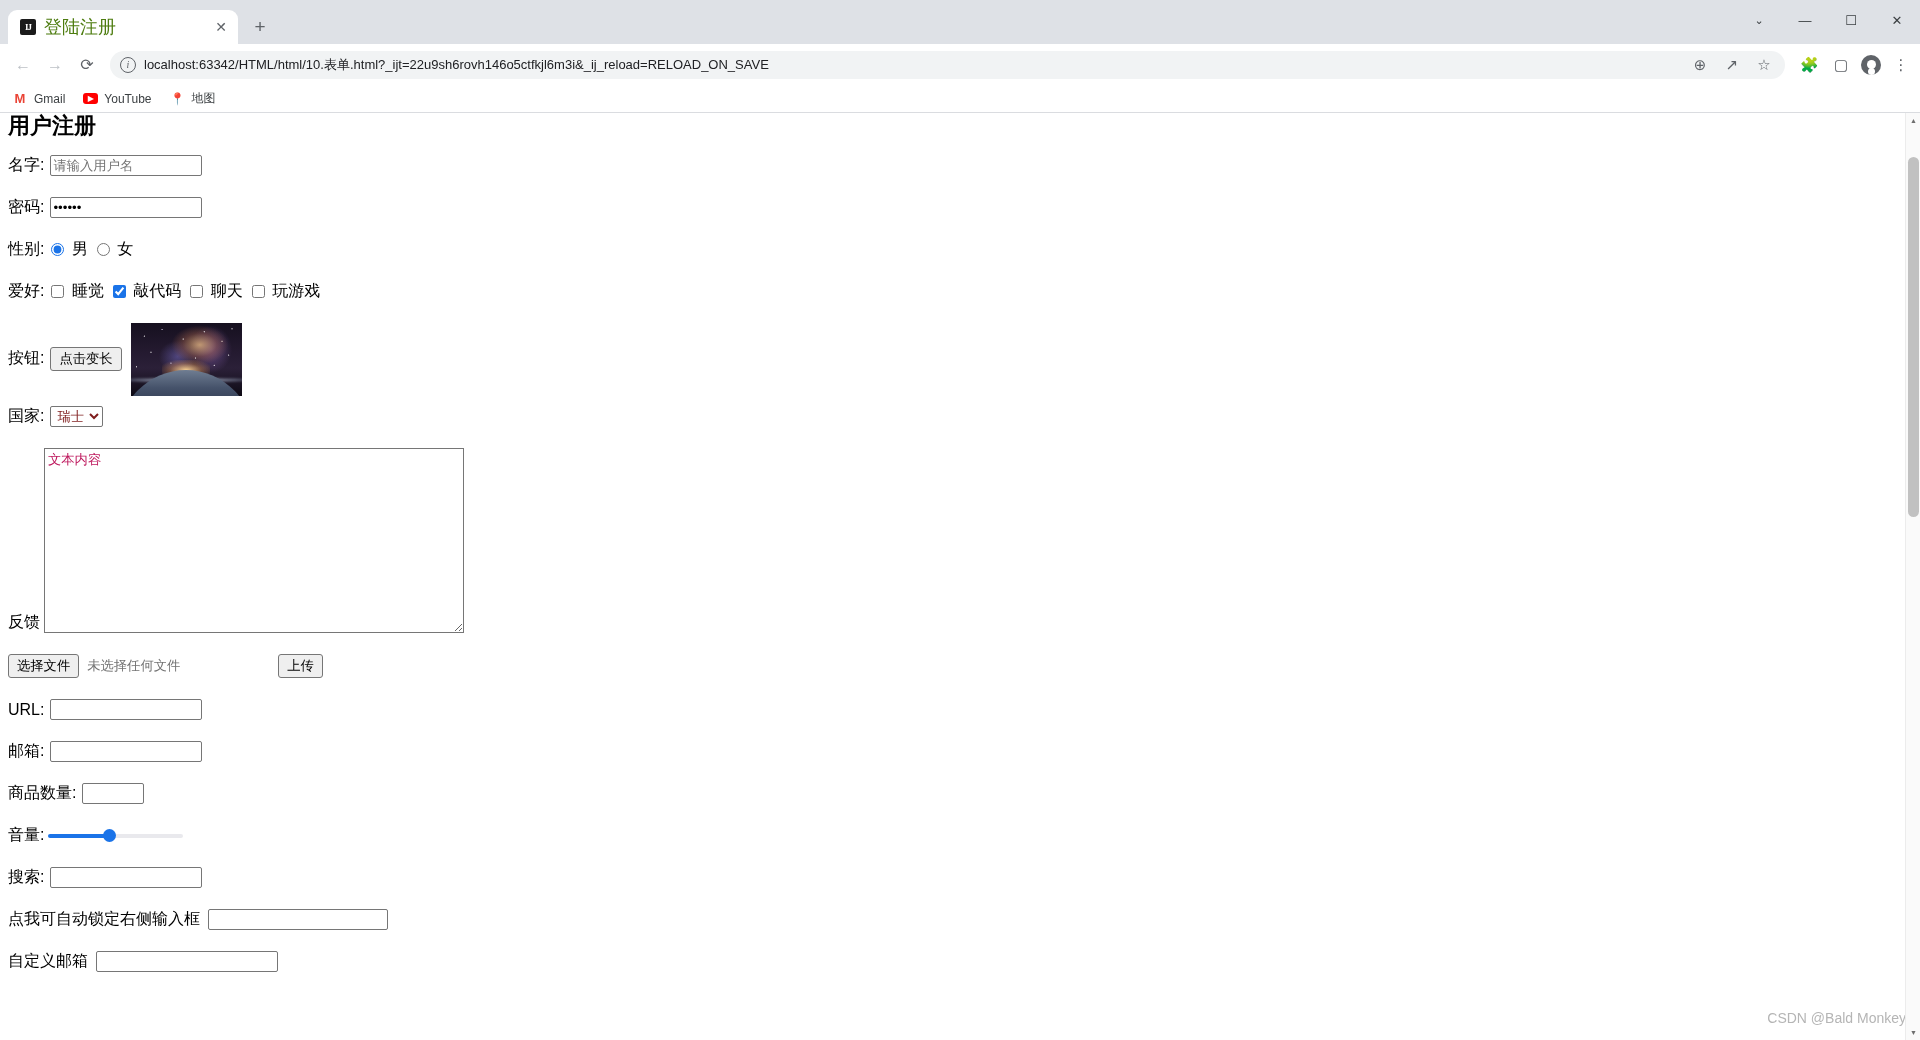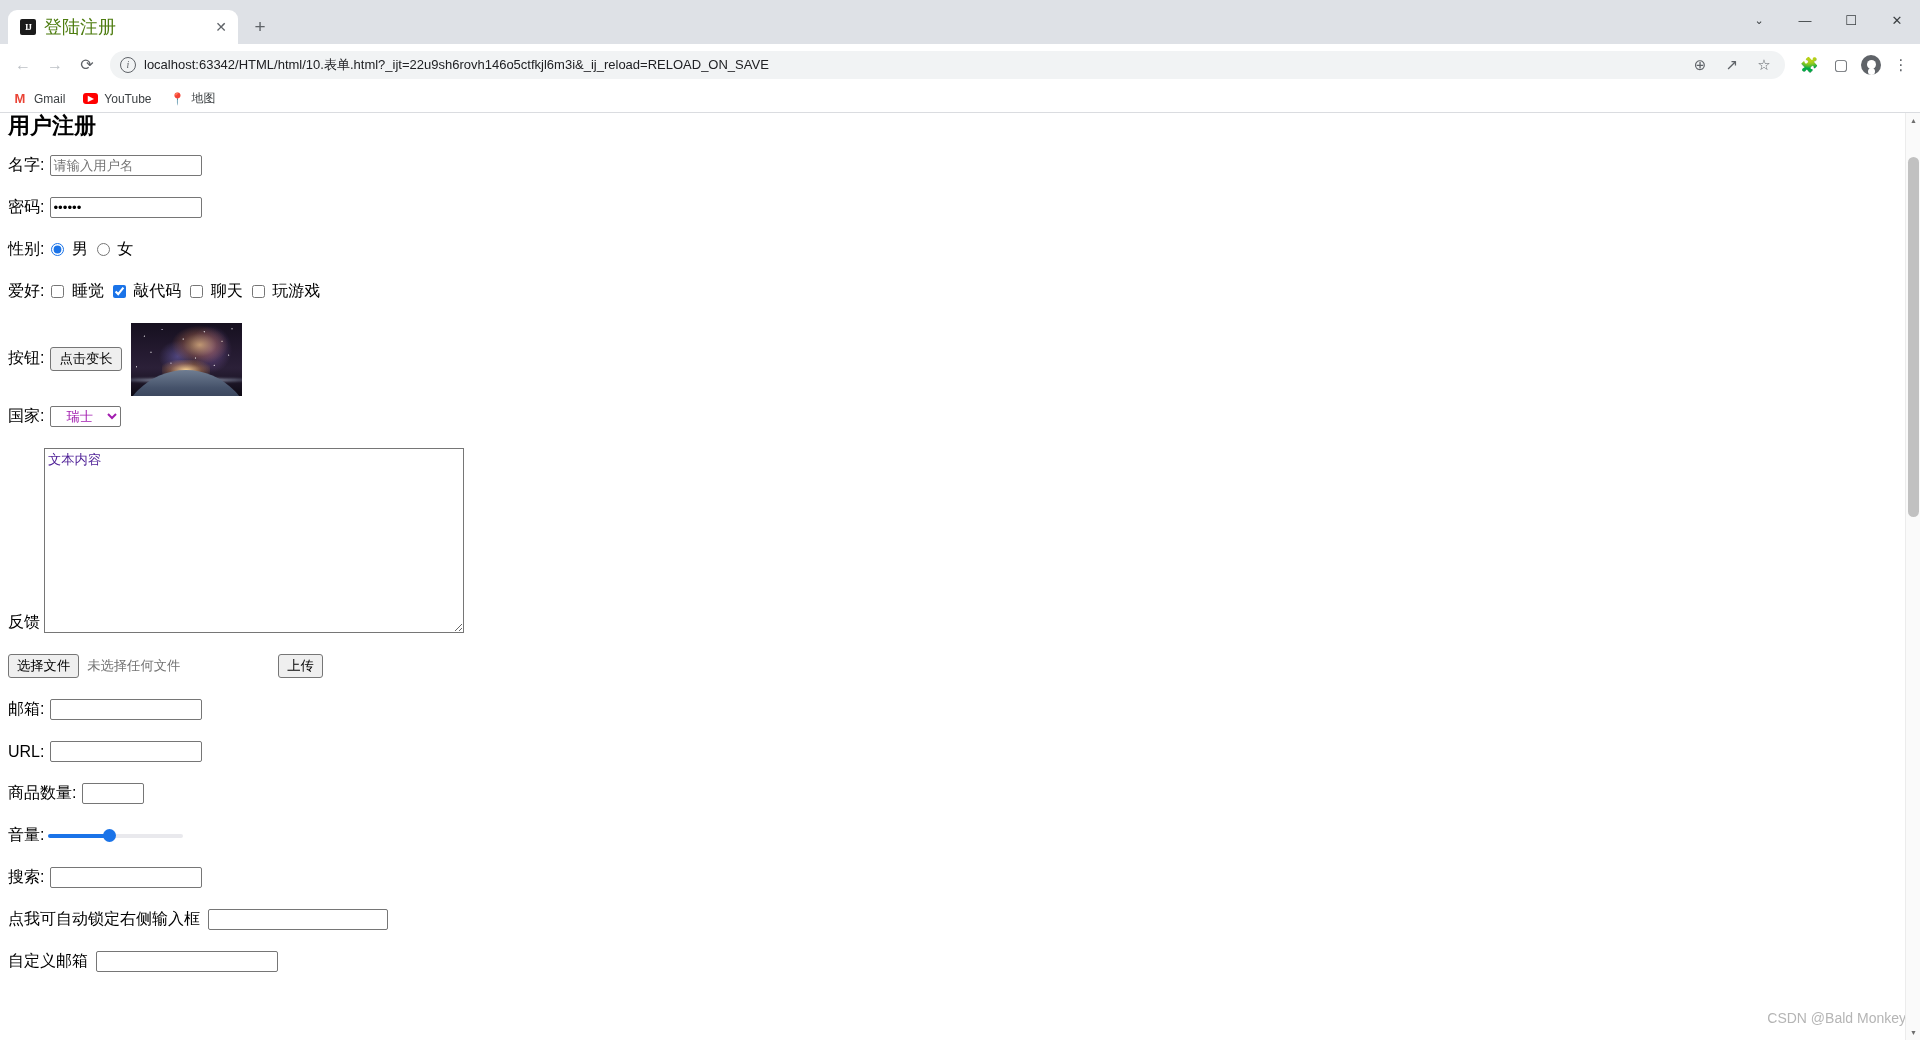--- a/index.html
+++ b/index.html
@@ -166,21 +166,21 @@
     position:absolute; left:-12%; bottom:14px; width:124%; height:4px;
     border-radius:50%;
     background: linear-gradient(90deg, rgba(150,180,220,0.15), rgba(220,235,255,0.8), rgba(150,180,220,0.15));
     filter: blur(1px);
   }
 
   .ta-row { display:flex; align-items:flex-end; margin-bottom:21px; }
   textarea {
     width:420px; height:185px; margin-left:4px;
     font-family:"Liberation Sans", sans-serif; font-size:13.3px;
-    border:1px solid #767676; padding:2px 3px; color:#4c1d95; resize:both;
+    border:1px solid #767676; padding:2px 3px; color:#be185d; resize:both;
   }
 
   .file-row { display:flex; align-items:center; gap:0; margin-bottom:21px; }
   .file-btn { margin-right:8px; }
   .file-status { font-size:13.3px; color:#737373; }
   .upload-btn { margin-left:98px; }
 
   input[type="range"] {
     -webkit-appearance:none; appearance:none;
     width:135px; height:13px; background:transparent; margin:0 0 0 4px; vertical-align:middle;
@@ -192,22 +192,22 @@
   input[type="range"]::-webkit-slider-thumb {
     -webkit-appearance:none; width:13px; height:13px; border-radius:50%;
     background:#1a73e8; margin-top:-4.5px;
   }
   input[type="range"]::-moz-range-track { height:4px; border-radius:2px; background:#e9e9ed; }
   input[type="range"]::-moz-range-progress { height:4px; border-radius:2px; background:#1a73e8; }
   input[type="range"]::-moz-range-thumb { width:13px; height:13px; border:none; border-radius:50%; background:#1a73e8; }
 
   select {
     font-family:"Liberation Sans", sans-serif; font-size:13.3px;
-    border:1px solid #767676; border-radius:2px; padding:1px 11px;
-    background:#fff; color:#a21caf;
+    border:1px solid #767676; border-radius:2px; padding:1px 2px;
+    background:#fff; color:#7f1d1d;
   }
 
   .submit-row { display:flex; gap:7px; margin-top:4px; }
 
   .watermark {
     position:absolute; right:14px; bottom:14px;
     font-size:14px; color:#b5b5b5;
   }
 
   
@@ -357,27 +357,27 @@
         <textarea style="">文本内容</textarea>
       </div>
 
       <div class="file-row">
         <button class="file-btn">选择文件</button>
         <span class="file-status">未选择任何文件</span>
         <button class="upload-btn">上传</button>
       </div>
 
       <div class="row">
+        <span class="lbl">URL:</span>
+        <input class="w-inp" type="url" style="margin-left: 6px;">
+      </div>
+
+      <div class="row">
         <span class="lbl">邮箱:</span>
         <input class="w-inp" type="email" style="margin-left: 6px;">
-      </div>
-
-      <div class="row">
-        <span class="lbl">URL:</span>
-        <input class="w-inp" type="url" style="margin-left: 6px;">
       </div>
 
       <div class="row">
         <span class="lbl">商品数量:</span>
         <input class="w-num" type="number" style="margin-left: 6px;">
       </div>
 
       <div class="row">
         <span class="lbl">音量:</span>
         <input type="range" min="0" max="100" value="45" style="">

